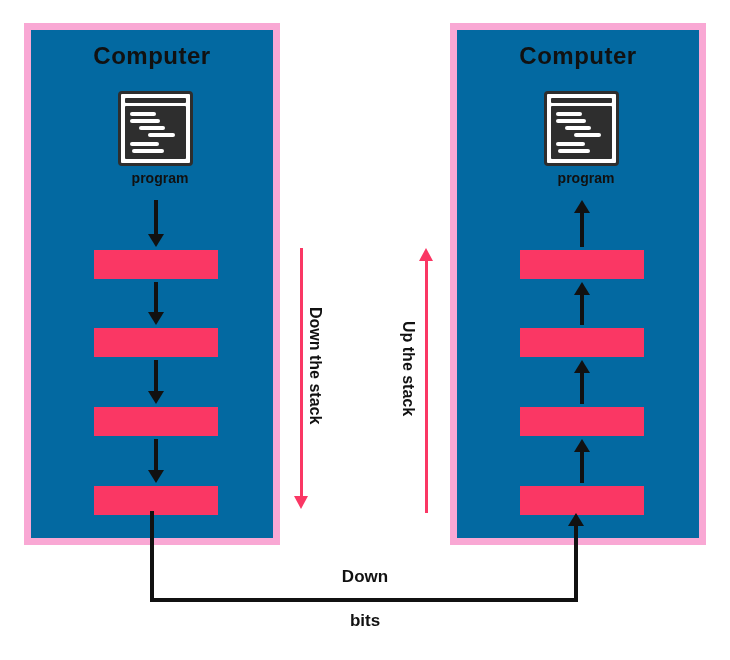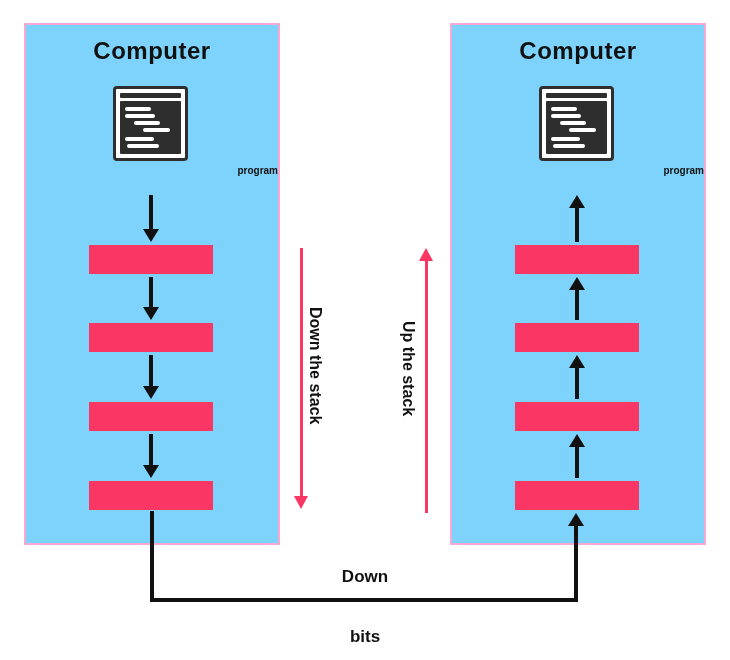--- a/index.html
+++ b/index.html
@@ -4,21 +4,21 @@
 <style>
   html,body { margin:0; padding:0; background:#ffffff; }
   #canvas {
     position:relative; width:730px; height:660px; background:#ffffff;
     font-family:"Liberation Sans", sans-serif; color:#111; overflow:hidden;
   }
 
   
   .computer-box {
     position:absolute; top:23px; width:256px; height:522px;
-    border:2px solid #f9a8d4; box-sizing:border-box; background:#7dd3fc;
+    border:7px solid #f9a8d4; box-sizing:border-box; background:#0369a1;
   }
   .computer-box.left  { left:24px;  }
   .computer-box.right { left:450px; }
 
   .computer-title {
     position:absolute; top:12px; left:0; width:100%; text-align:center;
     font-size:24px; font-weight:700; letter-spacing:0.5px;
   }
 
   
@@ -34,22 +34,22 @@
   }
   .program-icon .cl { height:4px; background:#fff; border-radius:2px; }
   .cl.l1 { margin-left:0;   width:50%; }
   .cl.l2 { margin-left:0;   width:58%; }
   .cl.l3 { margin-left:18%; width:50%; }
   .cl.l4 { margin-left:36%; width:52%; }
   .cl.l5 { margin-left:0;   width:56%; margin-top:2px; }
   .cl.l6 { margin-left:4%;  width:62%; }
 
   .program-label {
-    position:absolute; top:140px; left:0; width:100%; text-align:right;
-    font-size:10px; font-weight:700;
+    position:absolute; top:140px; left:8px; width:100%; text-align:center;
+    font-size:14px; font-weight:700;
   }
 
   
   .layer-bar {
     position:absolute; left:63px; width:124px; height:29px;
     background:var(--pink, #FA3764);
   }
   .layer-bar.b1 { top:220px; }
   .layer-bar.b2 { top:298px; }
   .layer-bar.b3 { top:377px; }
@@ -104,21 +104,21 @@
   
   .media-vline-left  { position:absolute; left:150px; top:511px; width:4px; height:91px; background:#111; }
   .media-hline       { position:absolute; left:150px; top:598px; width:428px; height:4px; background:#111; }
   .media-arrow-right { left:568px; top:513px; height:89px; }
 
   .media-label, .bits-label {
     position:absolute; left:0; width:100%; text-align:center;
     font-size:17px; font-weight:700;
   }
   .media-label { top:567px; }
-  .bits-label  { top:611px;margin-top:16px; }
+  .bits-label  { top:611px; }
 </style>
 </head>
 <body>
 
 <div id="canvas" style="--pink: #FA3764;">
 
   <div class="computer-box left">
     <div class="computer-title">Computer</div>
 
     <div class="program-icon">

